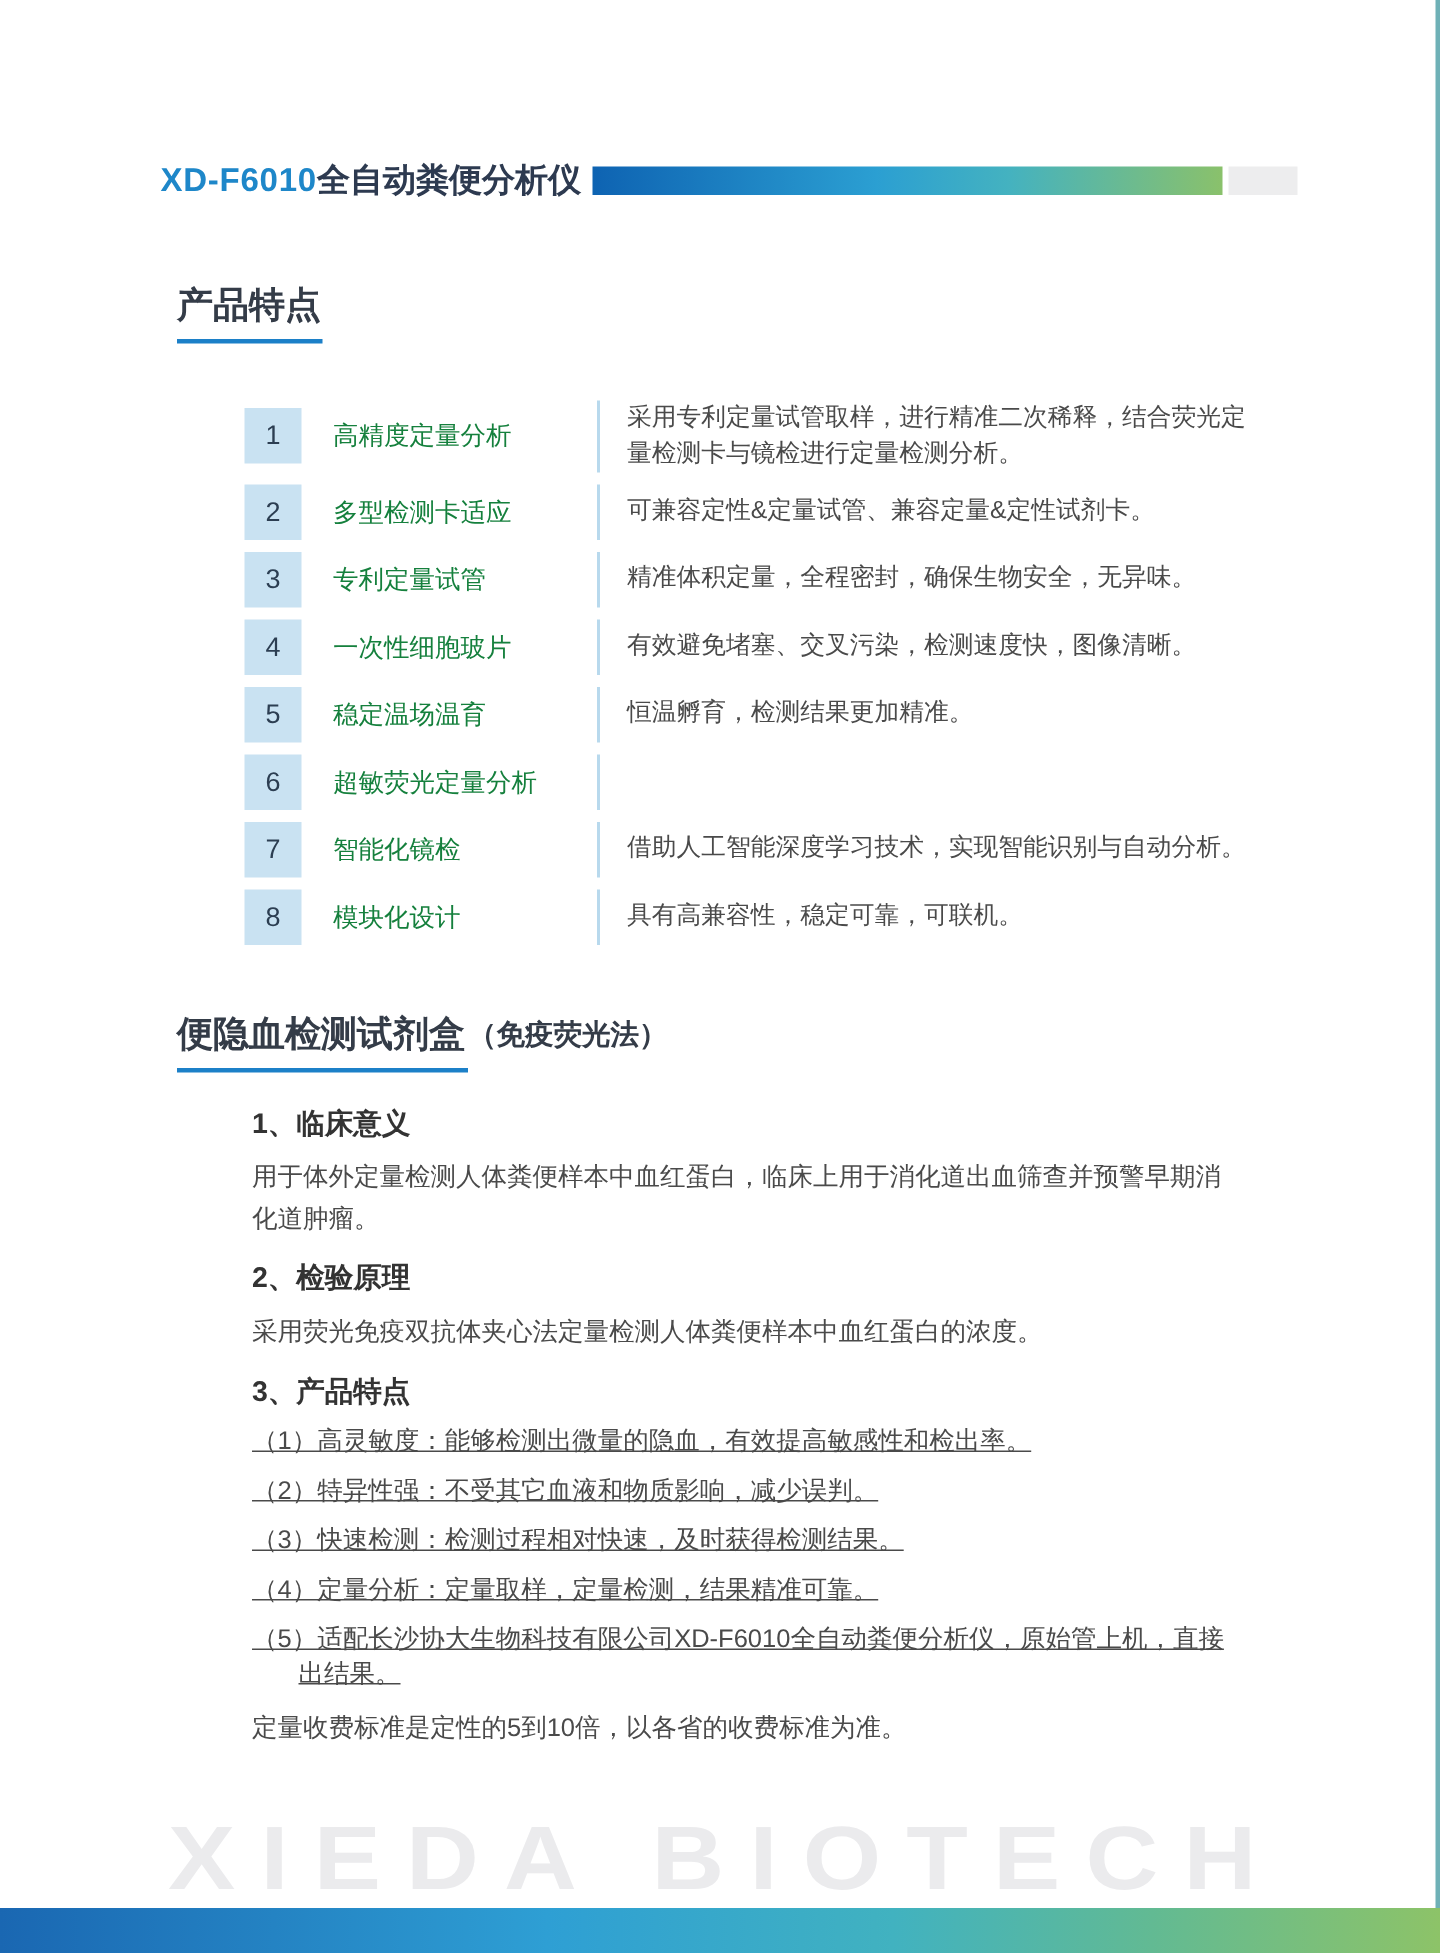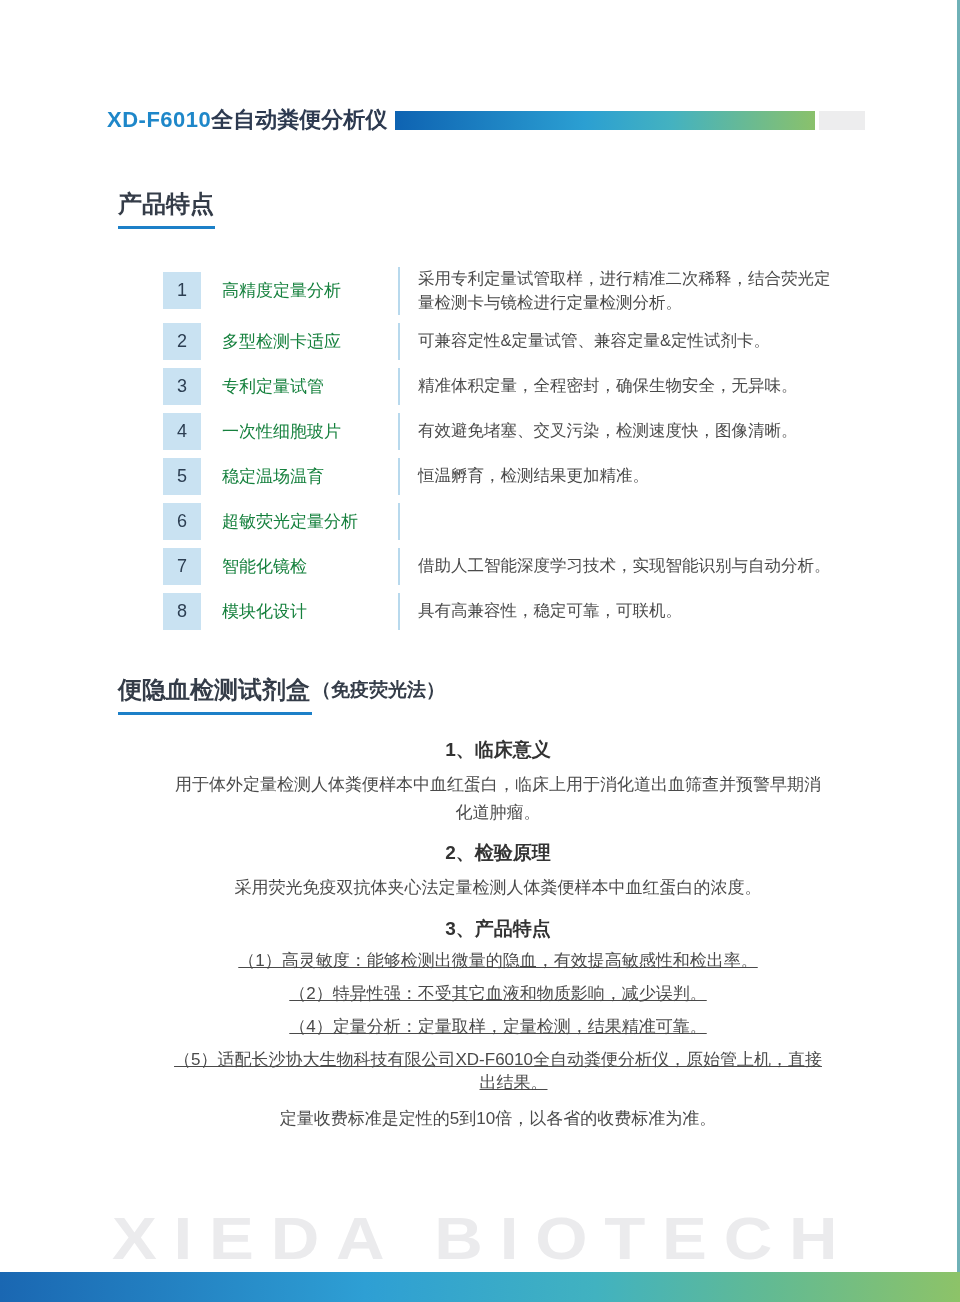--- a/index.html
+++ b/index.html
@@ -32,21 +32,21 @@
         display:flex;align-items:center;justify-content:center;flex:none;}
   .ftitle{width:176px;margin-left:21px;font-size:17px;color:#15803d;flex:none;}
   .fdiv{width:2px;align-self:stretch;background:#b8d9ed;flex:none;}
   .fdesc{margin-left:18px;font-size:16.5px;color:#4a4a4a;line-height:1.45;width:415px;}
 
   
   .kit{position:absolute;left:118px;top:676px;}
   .kit-title-row{display:flex;align-items:flex-end;}
   .method{font-size:19px;font-weight:bold;color:#343c48;margin-left:2px;padding-bottom:2px;}
   .hrule-kit{width:194px;}
-  .kit-body{margin-left:50px;width:660px;margin-top:22px;text-align:center;}
+  .kit-body{margin-left:50px;width:660px;margin-top:22px;}
   .sub-h{font-size:19px;font-weight:bold;color:#333333;margin:14px 0 9px 0;line-height:1.35;}
   .sub-p{font-size:17px;color:#4a4a4a;line-height:1.6;margin:0 0 12px 0;}
   .item{font-size:17px;color:#4a4a4a;line-height:1.35;margin:0 0 10px 0;
         padding-left:31px;text-indent:-31px;text-decoration:underline;}
 
   
   .watermark{position:absolute;left:112px;top:1204px;font-size:60px;font-weight:bold;
              color:#ebebed;letter-spacing:15px;white-space:nowrap;
              transform:scaleX(1.12);transform-origin:left center;}
   .bottom-bar{position:absolute;left:0;bottom:0;width:960px;height:30px;
@@ -131,20 +131,21 @@
     <div class="kit-body">
       <div class="sub-h">1、临床意义</div>
       <p class="sub-p">用于体外定量检测人体粪便样本中血红蛋白，临床上用于消化道出血筛查并预警早期消化道肿瘤。</p>
 
       <div class="sub-h">2、检验原理</div>
       <p class="sub-p">采用荧光免疫双抗体夹心法定量检测人体粪便样本中血红蛋白的浓度。</p>
 
       <div class="sub-h">3、产品特点</div>
       <p class="item">（1）高灵敏度：能够检测出微量的隐血，有效提高敏感性和检出率。</p>
       <p class="item">（2）特异性强：不受其它血液和物质影响，减少误判。</p>
+      <p class="item">（3）快速检测：检测过程相对快速，及时获得检测结果。</p>
       <p class="item">（4）定量分析：定量取样，定量检测，结果精准可靠。</p>
       <p class="item">（5）适配长沙协大生物科技有限公司XD-F6010全自动粪便分析仪，原始管上机，直接出结果。</p>
 
       <p class="sub-p">定量收费标准是定性的5到10倍，以各省的收费标准为准。</p>
     </div>
   </div>
 
   <div class="watermark">XIEDA BIOTECH</div>
   <div class="bottom-bar"></div>
 

